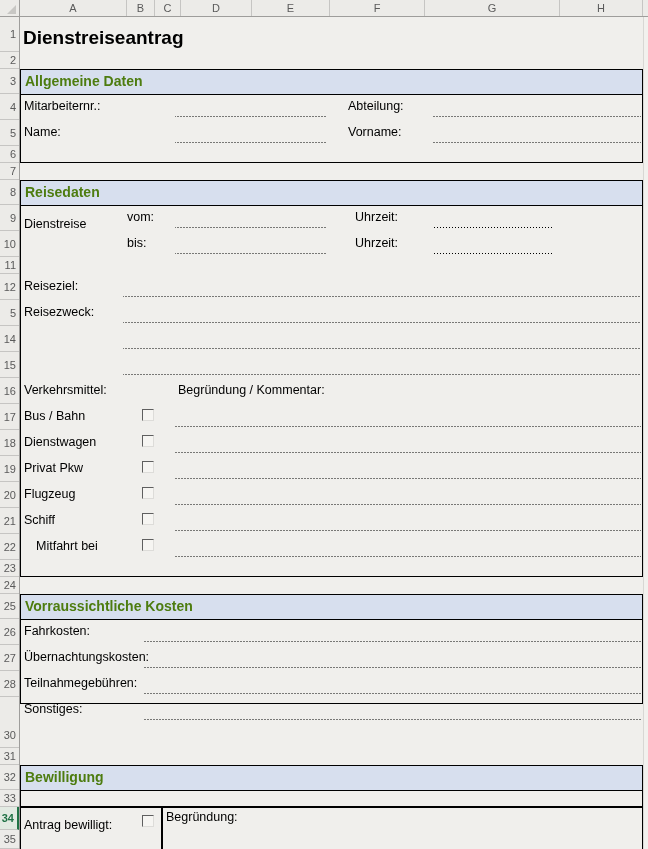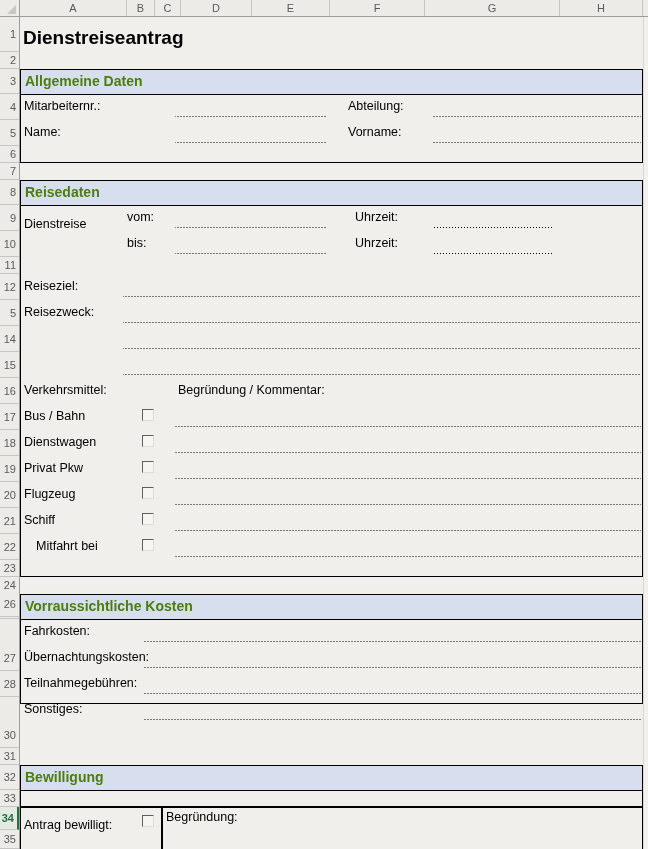--- a/index.html
+++ b/index.html
@@ -87,21 +87,21 @@
     <div class="rn" style="top:361px;height:26px;text-align:center;">16</div>
     <div class="rn" style="top:387px;height:26px;">17</div>
     <div class="rn" style="top:413px;height:26px;">18</div>
     <div class="rn" style="top:439px;height:26px;">19</div>
     <div class="rn" style="top:465px;height:26px;">20</div>
     <div class="rn" style="top:491px;height:26px;">21</div>
     <div class="rn" style="top:517px;height:26px;">22</div>
     <div class="rn" style="top:543px;height:17px;">23</div>
     <div class="rn" style="top:560px;height:17px;">24</div>
     <div class="rn" style="top:577px;height:25px;">25</div>
-    <div class="rn" style="top:574px;height:26px;">26</div>
+    <div class="rn" style="top:602px;height:26px;">26</div>
     <div class="rn" style="top:628px;height:26px;">27</div>
     <div class="rn" style="top:654px;height:26px;">28</div>
     <div class="rn" style="top:716px;height:26px;text-decoration:underline;">29</div>
     <div class="rn" style="top:706px;height:25px;">30</div>
     <div class="rn" style="top:731px;height:17px;">31</div>
     <div class="rn" style="top:748px;height:25px;">32</div>
     <div class="rn" style="top:773px;height:17px;">33</div>
     <div class="rn active" style="top:790px;height:23px;">34</div>
     <div class="rn" style="top:813px;height:19px;">35</div>
   </div>

